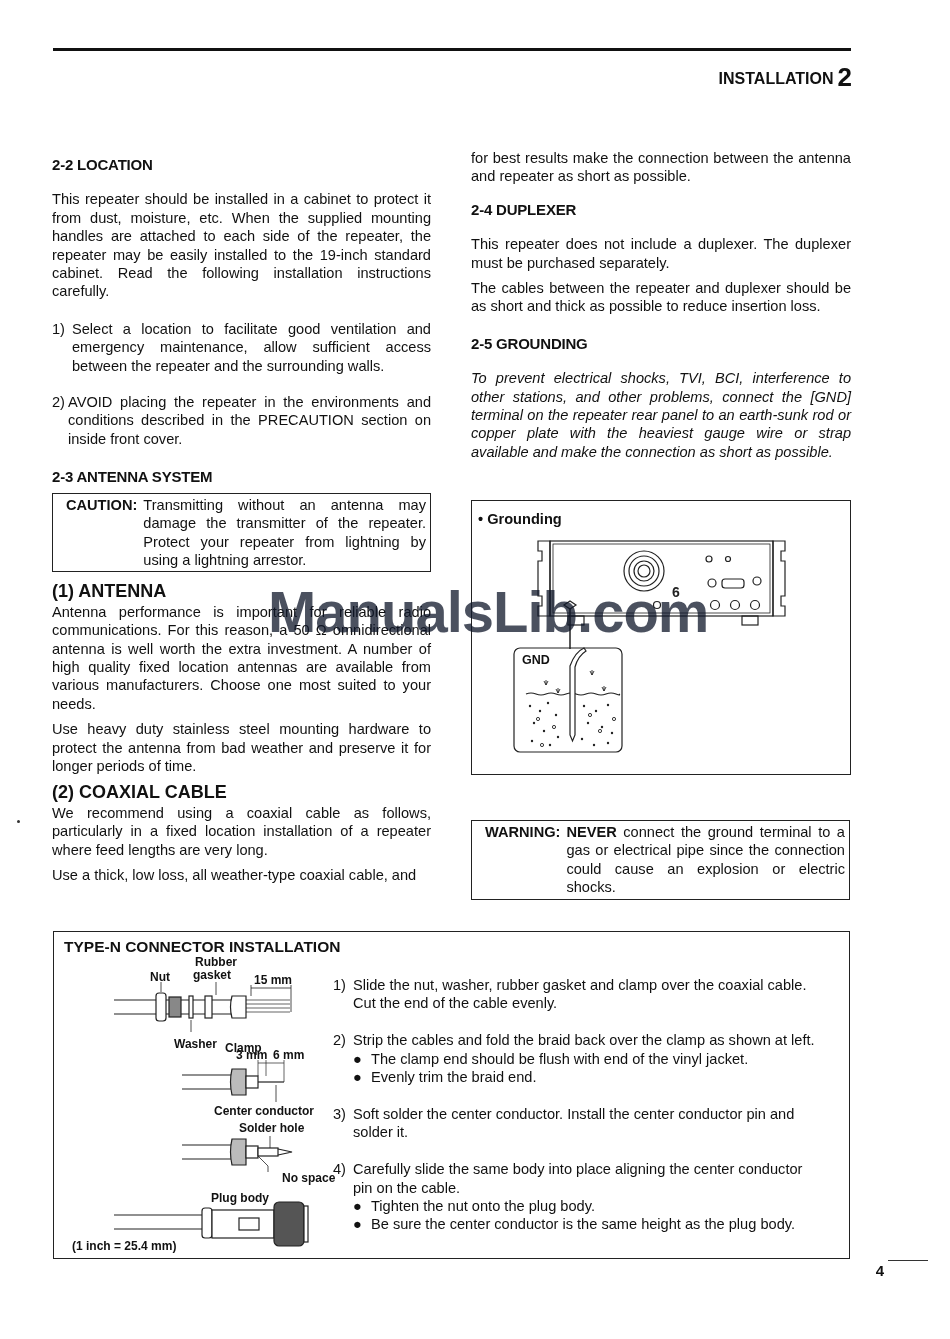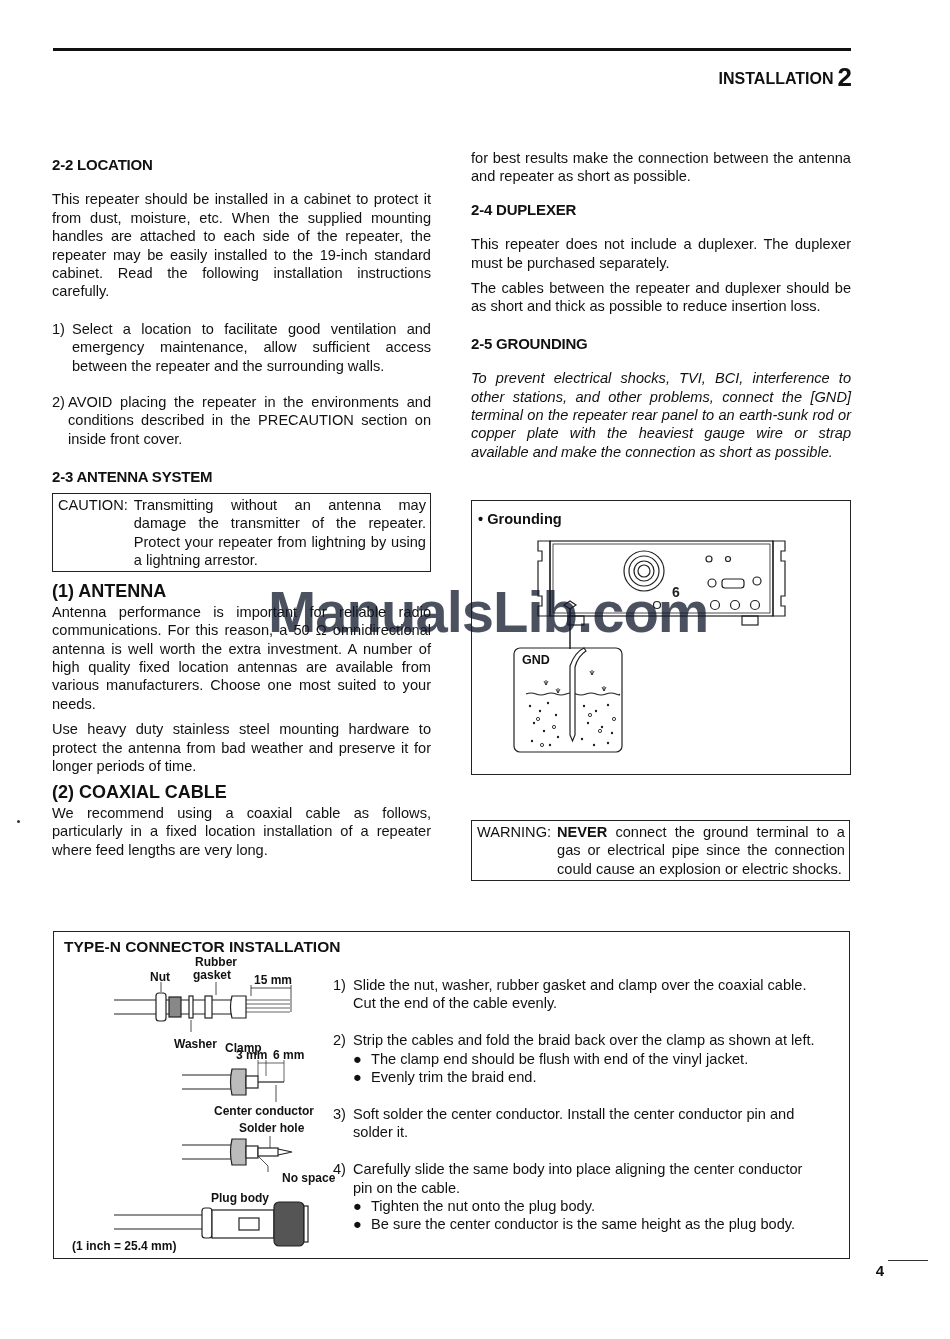--- a/index.html
+++ b/index.html
@@ -10,21 +10,21 @@
   .running-head { right:98px; top:62px; font-weight:bold; font-size:16px; letter-spacing:0; }
   .running-head .num { font-size:26px; margin-left:4px; vertical-align:-2px; }
   .col { font-size:14.6px; line-height:18.4px; text-align:justify; }
   .col p { margin:0; }
   h2 { font-size:15px; font-weight:bold; margin:0; letter-spacing:-0.2px; }
   h3 { font-size:18px; font-weight:bold; margin:0; }
   .list-item { display:flex; }
   .list-item .n { flex:0 0 20px; }
   .list-item .t { flex:1; text-align:justify; }
   .boxed { border:1.5px solid #222; display:flex; padding:2px 4px 2px 5px; font-size:14.6px; line-height:18.4px; }
-  .boxed .label { font-weight:normal; flex:0 0 auto; margin-right:6px; }
+  .boxed .label { font-weight:bold; flex:0 0 auto; margin-right:6px;margin-left:8px; }
   .boxed .txt { flex:1; text-align:justify; }
   .fig-box { border:1.5px solid #222; }
   .fig-title { font-weight:bold; font-size:14.6px; }
   .watermark { left:268px; top:578px; font-size:58px; font-weight:bold; color:#0f172a; opacity:0.75; letter-spacing:-1px; white-space:nowrap; }
   .type-n { left:53px; top:931px; width:795px; height:326px; border:1.5px solid #222; }
   .type-n .title { left:10px; top:6px; font-size:15.5px; font-weight:bold; }
   .steps { left:279px; top:44px; width:510px; font-size:14.6px; line-height:18.2px; }
   .step { margin-bottom:19px; }
   .step .hdr { display:flex; }
   .step .hdr .n { flex:0 0 20px; }
@@ -57,20 +57,21 @@
   <h2 style="margin-top:20px;">2-3 ANTENNA SYSTEM</h2>
   <div class="boxed" style="margin-top:6px;">
     <span class="label">CAUTION:</span>
     <span class="txt">Transmitting without an antenna may damage the transmitter of the repeater. Protect your repeater from lightning by using a lightning arrestor.</span>
   </div>
   <h3 style="margin-top:10px;">(1) ANTENNA</h3>
   <p style="margin-top:2px;">Antenna performance is important for reliable radio communications. For this reason, a 50 Ω omnidirectional antenna is well worth the extra investment. A number of high quality fixed location antennas are available from various manufacturers. Choose one most suited to your needs.</p>
   <p style="margin-top:7px;">Use heavy duty stainless steel mounting hardware to protect the antenna from bad weather and preserve it for longer periods of time.</p>
   <h3 style="margin-top:8px;">(2) COAXIAL CABLE</h3>
   <p style="margin-top:2px;">We recommend using a coaxial cable as follows, particularly in a fixed location installation of a repeater where feed lengths are very long.</p>
+  <p style="margin-top:7px; text-align:left;">Use a thick, low loss, all weather-type coaxial cable, and</p>
 </div>
 
 <div class="abs col" style="left:471px; top:149px; width:380px;">
   <p>for best results make the connection between the antenna and repeater as short as possible.</p>
   <h2 style="margin-top:15px;">2-4 DUPLEXER</h2>
   <p style="margin-top:16px;">This repeater does not include a duplexer. The duplexer must be purchased separately.</p>
   <p style="margin-top:7px;">The cables between the repeater and duplexer should be as short and thick as possible to reduce insertion loss.</p>
   <h2 style="margin-top:19px;">2-5 GROUNDING</h2>
   <p style="margin-top:16px;font-style:italic;">To prevent electrical shocks, TVI, BCI, interference to other stations, and other problems, connect the [GND] terminal on the repeater rear panel to an earth-sunk rod or copper plate with the heaviest gauge wire or strap available and make the connection as short as possible.</p>
 </div>

